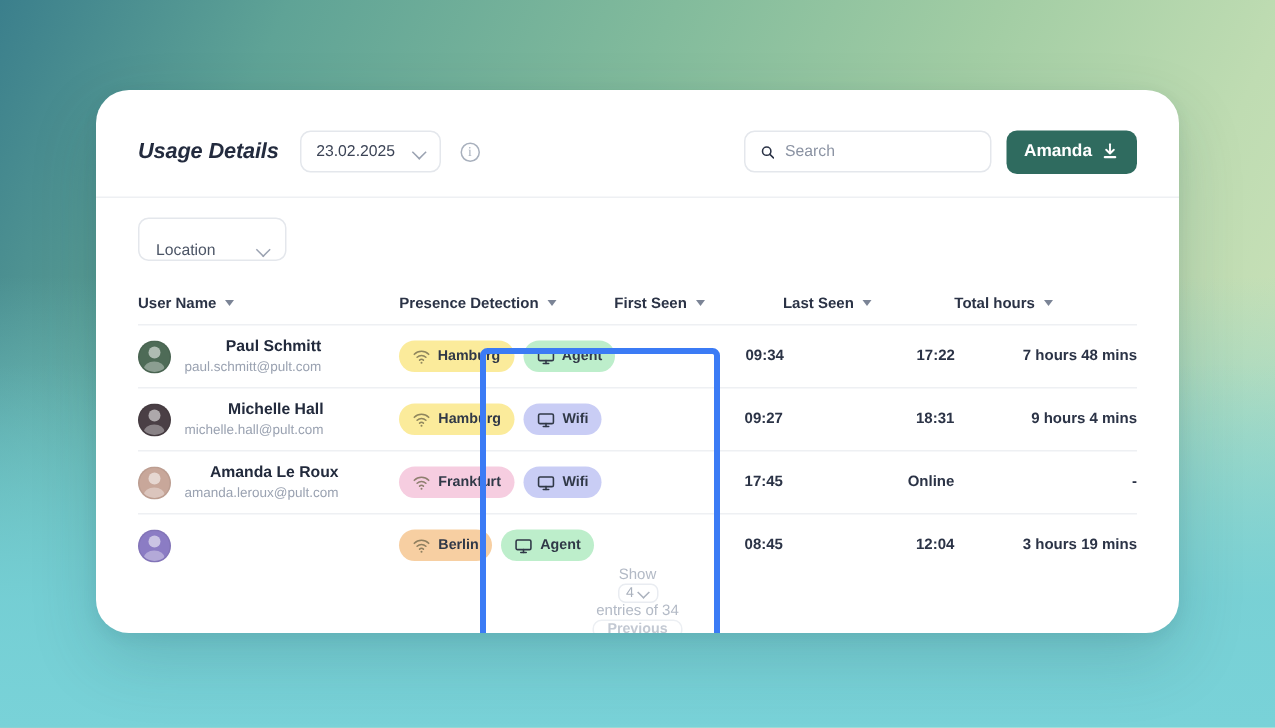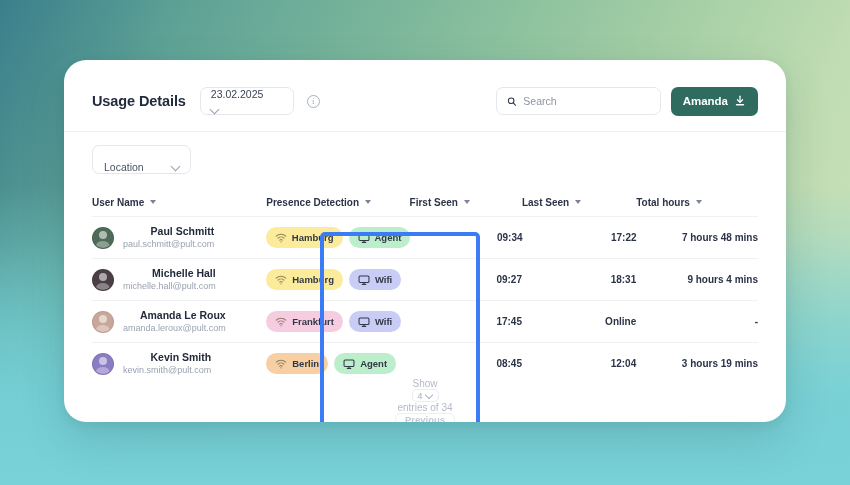--- a/index.html
+++ b/index.html
@@ -34,30 +34,30 @@
 
   
   .card-header {
     display: flex; align-items: center;
     padding: 22px 28px 0 28px;
     height: 60px;
   }
   .page-title {
     font-size: 14.5px; font-weight: bold; color: #232b3e;
     letter-spacing: -0.1px;
+    font-style: italic;
   }
   .date-select {
     margin-left: 14px;
     width: 94px; height: 28px;
     border: 1px solid #e4e7ec; border-radius: 7px;
-    display: flex; justify-content: space-between;
+    display: flex; align-items: center; justify-content: space-between;
     padding: 0 8px 0 10px;
     font-size: 10.5px; color: #3b4355; font-weight: 500;
     background: #fff;
-    flex-direction: column;
   }
   .chev {
     width: 9px; height: 9px; position: relative; flex: 0 0 auto;
   }
   .chev::after {
     content: ""; position: absolute; left: 0; top: 1px;
     width: 6px; height: 6px;
     border-right: 1.4px solid #9aa2b1; border-bottom: 1.4px solid #9aa2b1;
     transform: rotate(45deg);
   }
@@ -380,24 +380,20 @@
           <div class="c-last cellval">Online</div>
           <div class="c-total cellval">-</div>
         </div>
         <div class="row-line"></div>
         <div class="trow data-row">
           <div class="c-user user-cell">
             <span class="avatar" style="background:#8b7cc4">
               <span class="a-head"></span>
               <span class="a-body"></span>
             </span>
-            <span>
-              <span class="uname" style="display:block">Kevin Smith</span>
-              <span class="uemail" style="display:block">kevin.smith@pult.com</span>
-            </span>
           </div>
           <div class="c-pres badges">
             <span class="badge" style="background:#f7cfa2">
               <svg width="12" height="12" viewBox="0 0 16 16">
                 <path d="M1.6 5.6 A9 9 0 0 1 14.4 5.6" fill="none" stroke="#6b6448" stroke-width="1.4" stroke-linecap="round" opacity="0.75"></path>
                 <path d="M4.1 8.2 A5.6 5.6 0 0 1 11.9 8.2" fill="none" stroke="#6b6448" stroke-width="1.4" stroke-linecap="round" opacity="0.75"></path>
                 <path d="M6.3 10.8 A2.5 2.5 0 0 1 9.7 10.8" fill="none" stroke="#6b6448" stroke-width="1.4" stroke-linecap="round" opacity="0.75"></path>
                 <circle cx="8" cy="13.1" r="0.9" fill="#6b6448" opacity="0.75"></circle>
               </svg>
               <span>Berlin</span>

